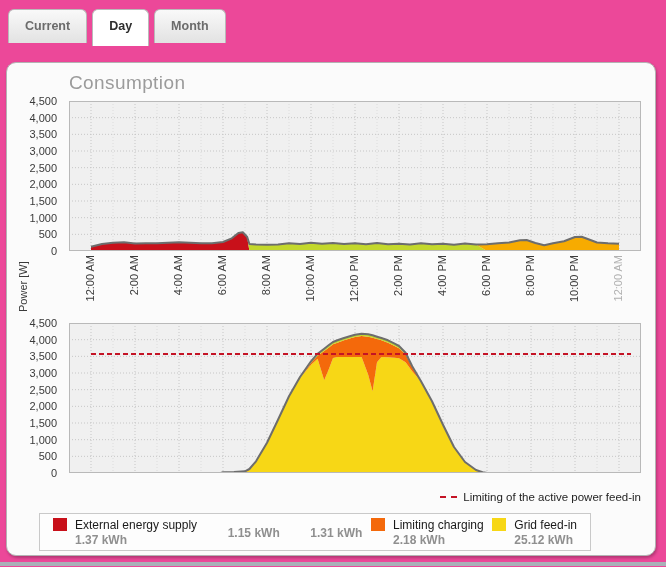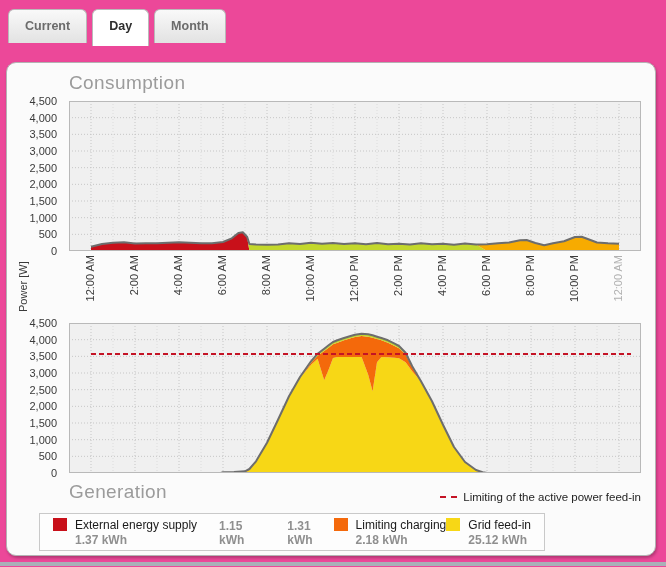--- a/index.html
+++ b/index.html
@@ -27,21 +27,21 @@
             line-height:13px; transform:rotate(-90deg) translateX(-100%); transform-origin:0 0; }
   .xlabel.faded { color:#b0b0b0; }
   .ylabel-rot { position:absolute; left:10px; top:249px; white-space:nowrap; font-size:11px; color:#3a3a3a;
             transform:rotate(-90deg); transform-origin:0 0; }
 
   
   .limit-legend { position:absolute; right:14px; top:428px; display:flex; align-items:center; font-size:11.5px; color:#1f1f1f;justify-content:space-between; }
   .dash-sample { display:inline-block; width:17px; height:0; border-top:2.5px dashed #c41325; margin-right:6px; }
 
   
-  .legend-box { position:absolute; left:32px; top:450px; width:506px; height:38px; box-sizing:border-box;
+  .legend-box { position:absolute; left:32px; top:450px; width:552px; height:38px; box-sizing:border-box;
                 border:1px solid #c9c9c9; background:#fdfdfd; display:flex; align-items:center;
                 justify-content:space-between; padding:0 13px; }
   .legend-item { display:flex; flex-direction:column; }
   .legend-row { display:flex; align-items:center; }
   .swatch { width:14px; height:13px; margin-right:8px; flex:0 0 auto; }
   .legend-label { font-size:12px; color:#1a1a1a; white-space:nowrap; }
   .legend-value { font-size:12px; font-weight:bold; color:#8f8f8f; margin-left:22px; margin-top:1px; }
 
   .bottom-strip { position:absolute; left:0; top:562px; width:666px; height:4px; background:#aab0b8; }
 </style>
@@ -181,21 +181,20 @@
         <line x1="528" y1="0" x2="528" y2="150" stroke="#dcdcdc" stroke-width="1" stroke-dasharray="1 2"></line>
         <line x1="550" y1="0" x2="550" y2="150" stroke="#c6c6c6" stroke-width="1" stroke-dasharray="1 2"></line>
         <polygon points="22.0,150.0 151.8,150.0 154.0,149.8 165.0,149.7 176.0,149.2 180.4,147.0 187.0,139.0 198.0,120.0 209.0,96.7 220.0,73.3 231.0,55.0 242.0,41.7 248.6,35.7 255.2,57.3 259.6,46.7 264.0,35.0 268.4,34.0 275.0,34.0 281.6,34.0 286.0,34.0 292.6,34.0 299.2,51.7 303.6,68.3 308.0,39.3 312.4,34.0 319.0,34.3 325.6,34.7 330.0,35.3 336.6,39.3 343.2,48.3 352.0,58.3 363.0,78.3 374.0,101.7 385.0,124.0 396.0,139.0 407.0,147.0 413.6,149.2 418.0,150.0 550.0,150.0 550.0,150.0 418.0,150.0 413.6,150.0 407.0,150.0 396.0,150.0 385.0,150.0 374.0,150.0 363.0,150.0 352.0,150.0 343.2,150.0 336.6,150.0 330.0,150.0 325.6,150.0 319.0,150.0 312.4,150.0 308.0,150.0 303.6,150.0 299.2,150.0 292.6,150.0 286.0,150.0 281.6,150.0 275.0,150.0 268.4,150.0 264.0,150.0 259.6,150.0 255.2,150.0 248.6,150.0 242.0,150.0 231.0,150.0 220.0,150.0 209.0,150.0 198.0,150.0 187.0,150.0 180.4,150.0 176.0,150.0 165.0,150.0 154.0,150.0 151.8,150.0 22.0,150.0" fill="#f7d716" stroke="none"></polygon>
         <polygon points="22.0,150.0 151.8,150.0 154.0,149.3 165.0,149.0 176.0,148.3 180.4,146.0 187.0,138.3 198.0,119.7 209.0,96.7 220.0,73.3 231.0,55.0 242.0,39.7 248.6,32.7 255.2,28.0 259.6,24.7 264.0,21.3 268.4,19.7 275.0,17.3 281.6,15.3 286.0,14.0 292.6,13.0 299.2,13.7 303.6,14.7 308.0,16.0 312.4,17.3 319.0,19.7 325.6,23.0 330.0,25.3 336.6,31.3 343.2,44.3 352.0,58.3 363.0,78.3 374.0,101.7 385.0,124.0 396.0,139.0 407.0,147.0 413.6,149.2 418.0,150.0 550.0,150.0 550.0,150.0 418.0,150.0 413.6,149.2 407.0,147.0 396.0,139.0 385.0,124.0 374.0,101.7 363.0,78.3 352.0,58.3 343.2,48.3 336.6,39.3 330.0,35.3 325.6,34.7 319.0,34.3 312.4,34.0 308.0,39.3 303.6,68.3 299.2,51.7 292.6,34.0 286.0,34.0 281.6,34.0 275.0,34.0 268.4,34.0 264.0,35.0 259.6,46.7 255.2,57.3 248.6,35.7 242.0,41.7 231.0,55.0 220.0,73.3 209.0,96.7 198.0,120.0 187.0,139.0 180.4,147.0 176.0,149.2 165.0,149.7 154.0,149.8 151.8,150.0 22.0,150.0" fill="#f4690b" stroke="none"></polygon>
         <polygon points="22.0,150.0 151.8,150.0 154.0,149.3 165.0,149.0 176.0,148.3 180.4,146.0 187.0,138.3 198.0,119.7 209.0,96.7 220.0,73.3 231.0,54.0 242.0,38.3 248.6,30.7 255.2,25.7 259.6,22.3 264.0,19.0 268.4,17.3 275.0,15.0 281.6,13.0 286.0,11.7 292.6,10.7 299.2,11.3 303.6,12.3 308.0,13.7 312.4,15.0 319.0,17.3 325.6,20.7 330.0,23.0 336.6,29.7 343.2,43.3 352.0,58.3 363.0,78.3 374.0,101.7 385.0,124.0 396.0,139.0 407.0,147.0 413.6,149.2 418.0,150.0 550.0,150.0 550.0,150.0 418.0,150.0 413.6,149.2 407.0,147.0 396.0,139.0 385.0,124.0 374.0,101.7 363.0,78.3 352.0,58.3 343.2,44.3 336.6,31.3 330.0,25.3 325.6,23.0 319.0,19.7 312.4,17.3 308.0,16.0 303.6,14.7 299.2,13.7 292.6,13.0 286.0,14.0 281.6,15.3 275.0,17.3 268.4,19.7 264.0,21.3 259.6,24.7 255.2,28.0 248.6,32.7 242.0,39.7 231.0,55.0 220.0,73.3 209.0,96.7 198.0,119.7 187.0,138.3 180.4,146.0 176.0,148.3 165.0,149.0 154.0,149.3 151.8,150.0 22.0,150.0" fill="#c3d82b" stroke="none"></polygon>
         <polyline points="22.0,150.0 151.8,150.0 154.0,149.3 165.0,149.0 176.0,148.3 180.4,146.0 187.0,138.3 198.0,119.7 209.0,96.7 220.0,73.3 231.0,54.0 242.0,38.3 248.6,30.7 255.2,25.7 259.6,22.3 264.0,19.0 268.4,17.3 275.0,15.0 281.6,13.0 286.0,11.7 292.6,10.7 299.2,11.3 303.6,12.3 308.0,13.7 312.4,15.0 319.0,17.3 325.6,20.7 330.0,23.0 336.6,29.7 343.2,43.3 352.0,58.3 363.0,78.3 374.0,101.7 385.0,124.0 396.0,139.0 407.0,147.0 413.6,149.2 418.0,150.0 550.0,150.0" fill="none" stroke="#6d6d6d" stroke-width="2" stroke-linejoin="round"></polyline>
         <line x1="22" y1="31" x2="562" y2="31" stroke="#c41325" stroke-width="2" stroke-dasharray="5 3"></line>
         <rect x="0.5" y="0.5" width="571" height="149" fill="none" stroke="#b9b9b9" stroke-width="1"></rect>
       </svg>
 
-    <div class="chart-title" style="top:418px">Generation</div>
 
     <div class="limit-legend">
       <span class="dash-sample"></span>
       <span>Limiting of the active power feed-in</span>
     </div>
 
     <div class="legend-box">
       <div class="legend-item">
         <div class="legend-row">
           <span class="swatch" style="background: rgb(200, 16, 26);"></span>

